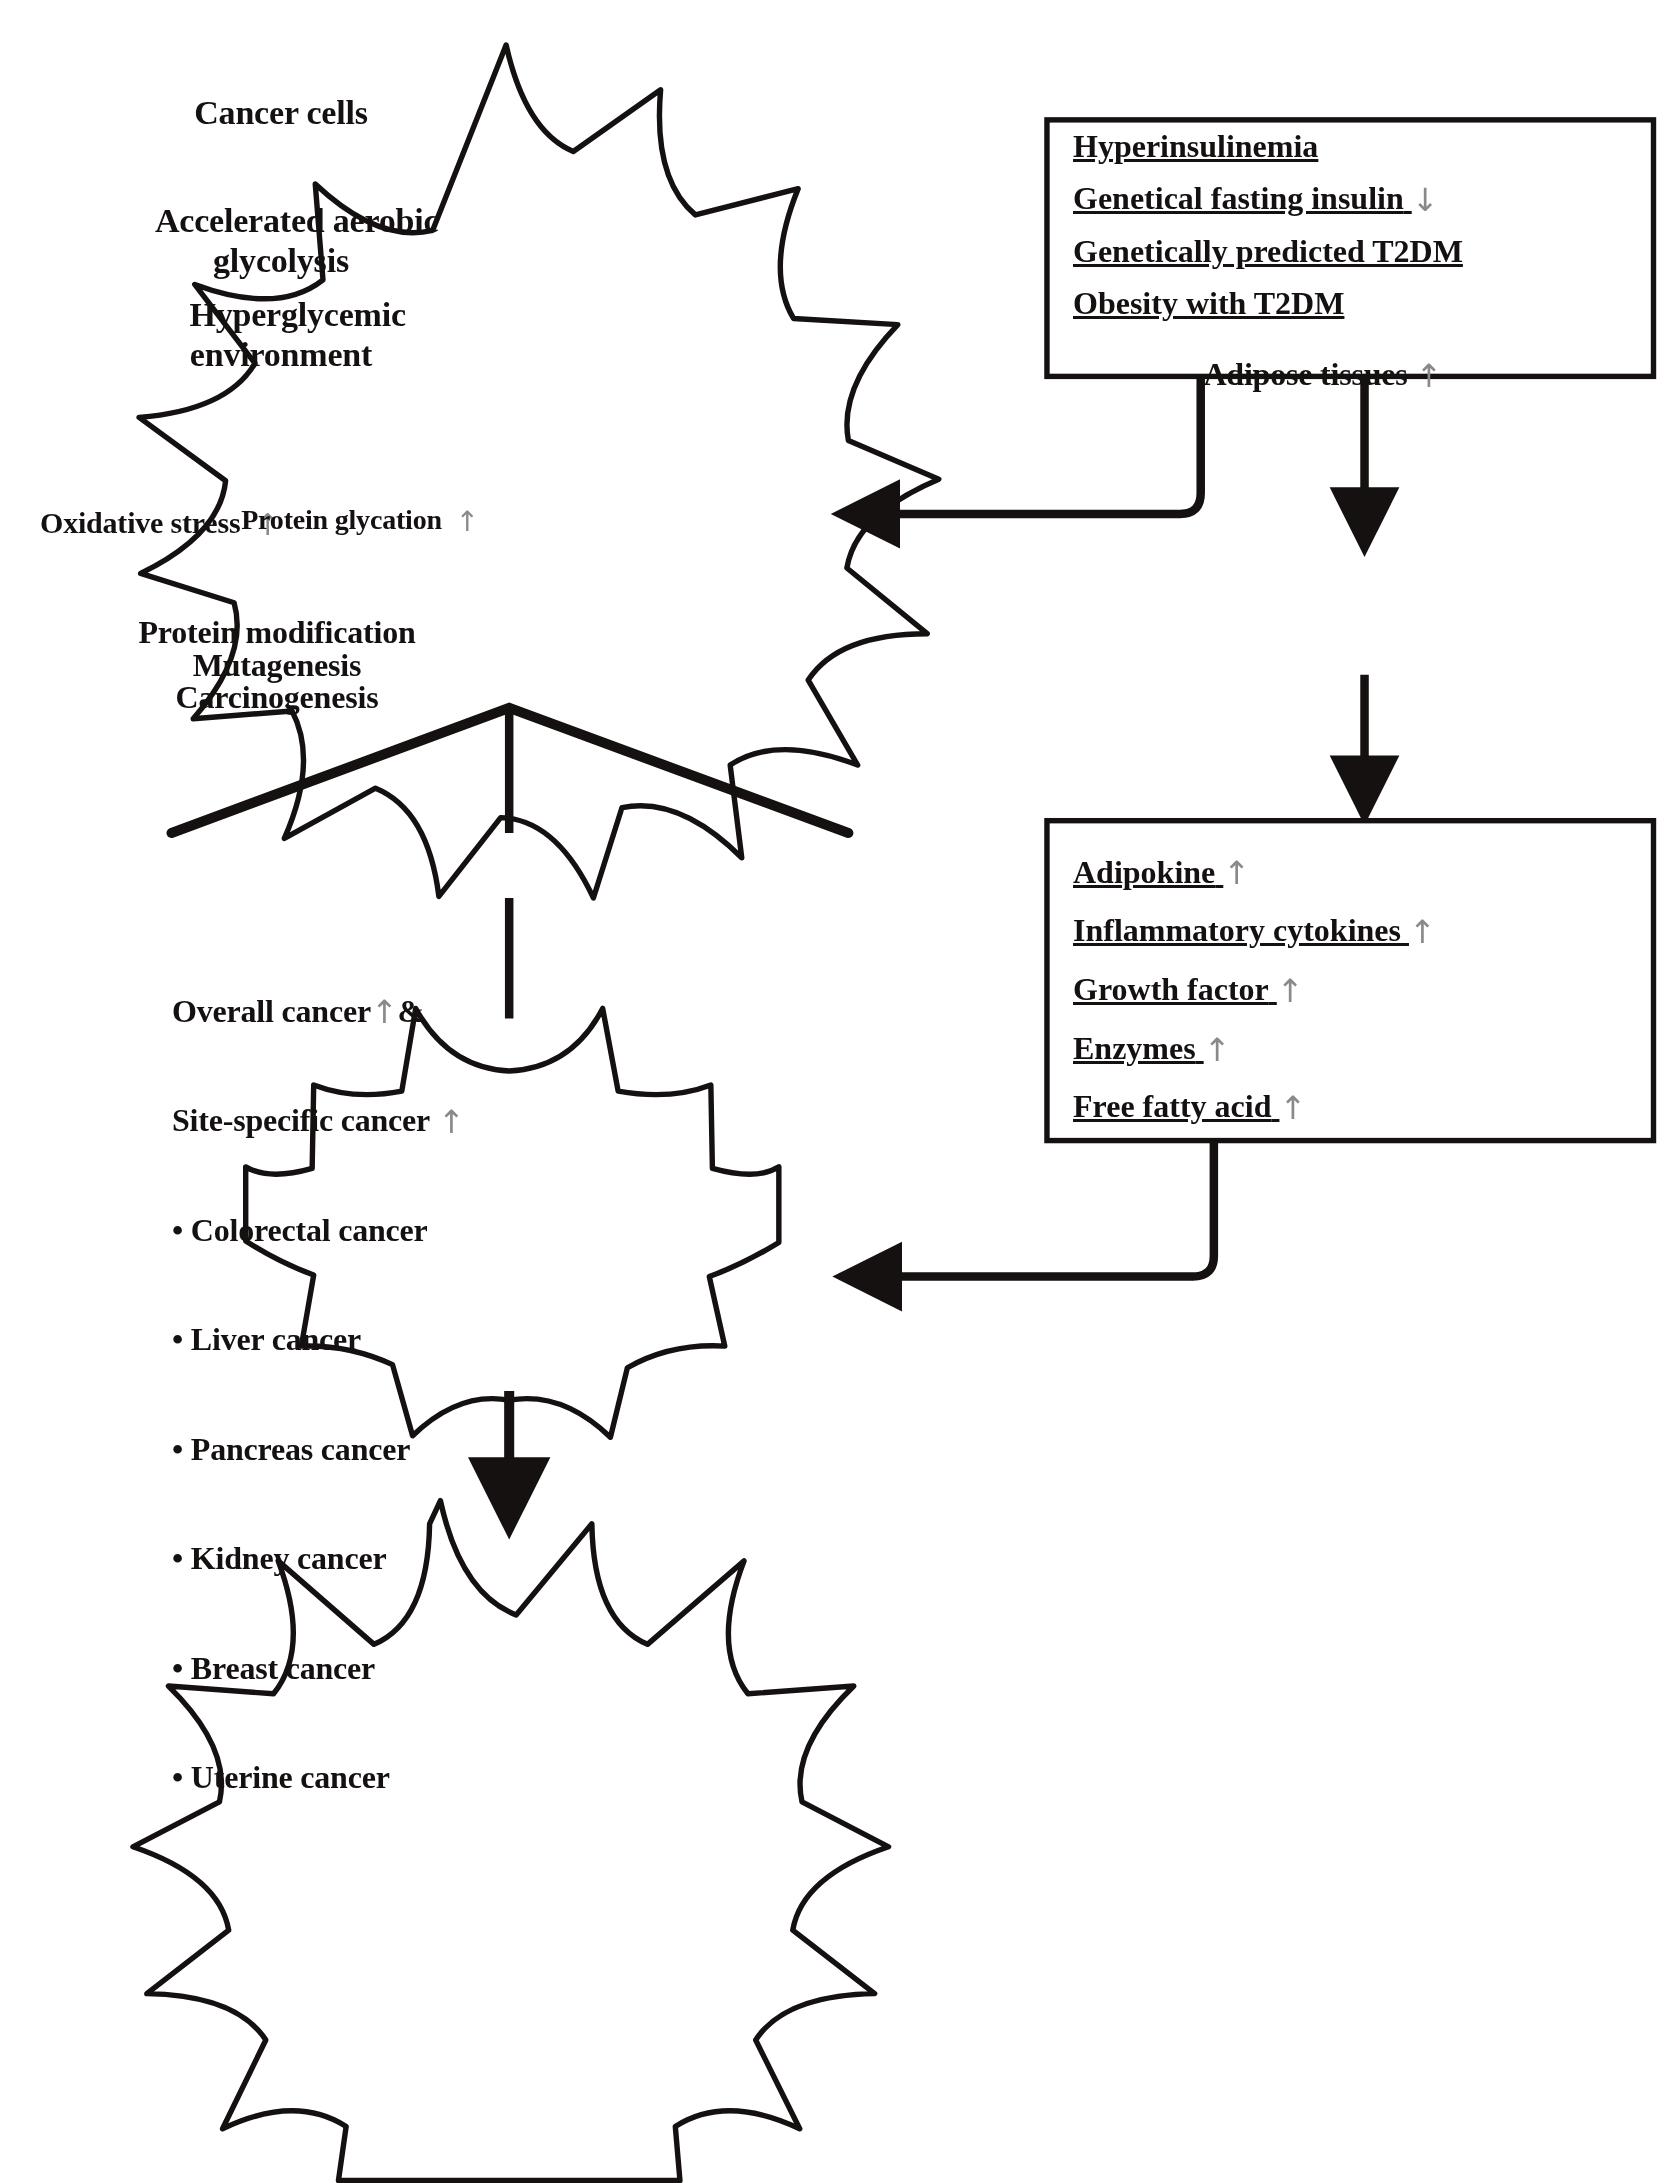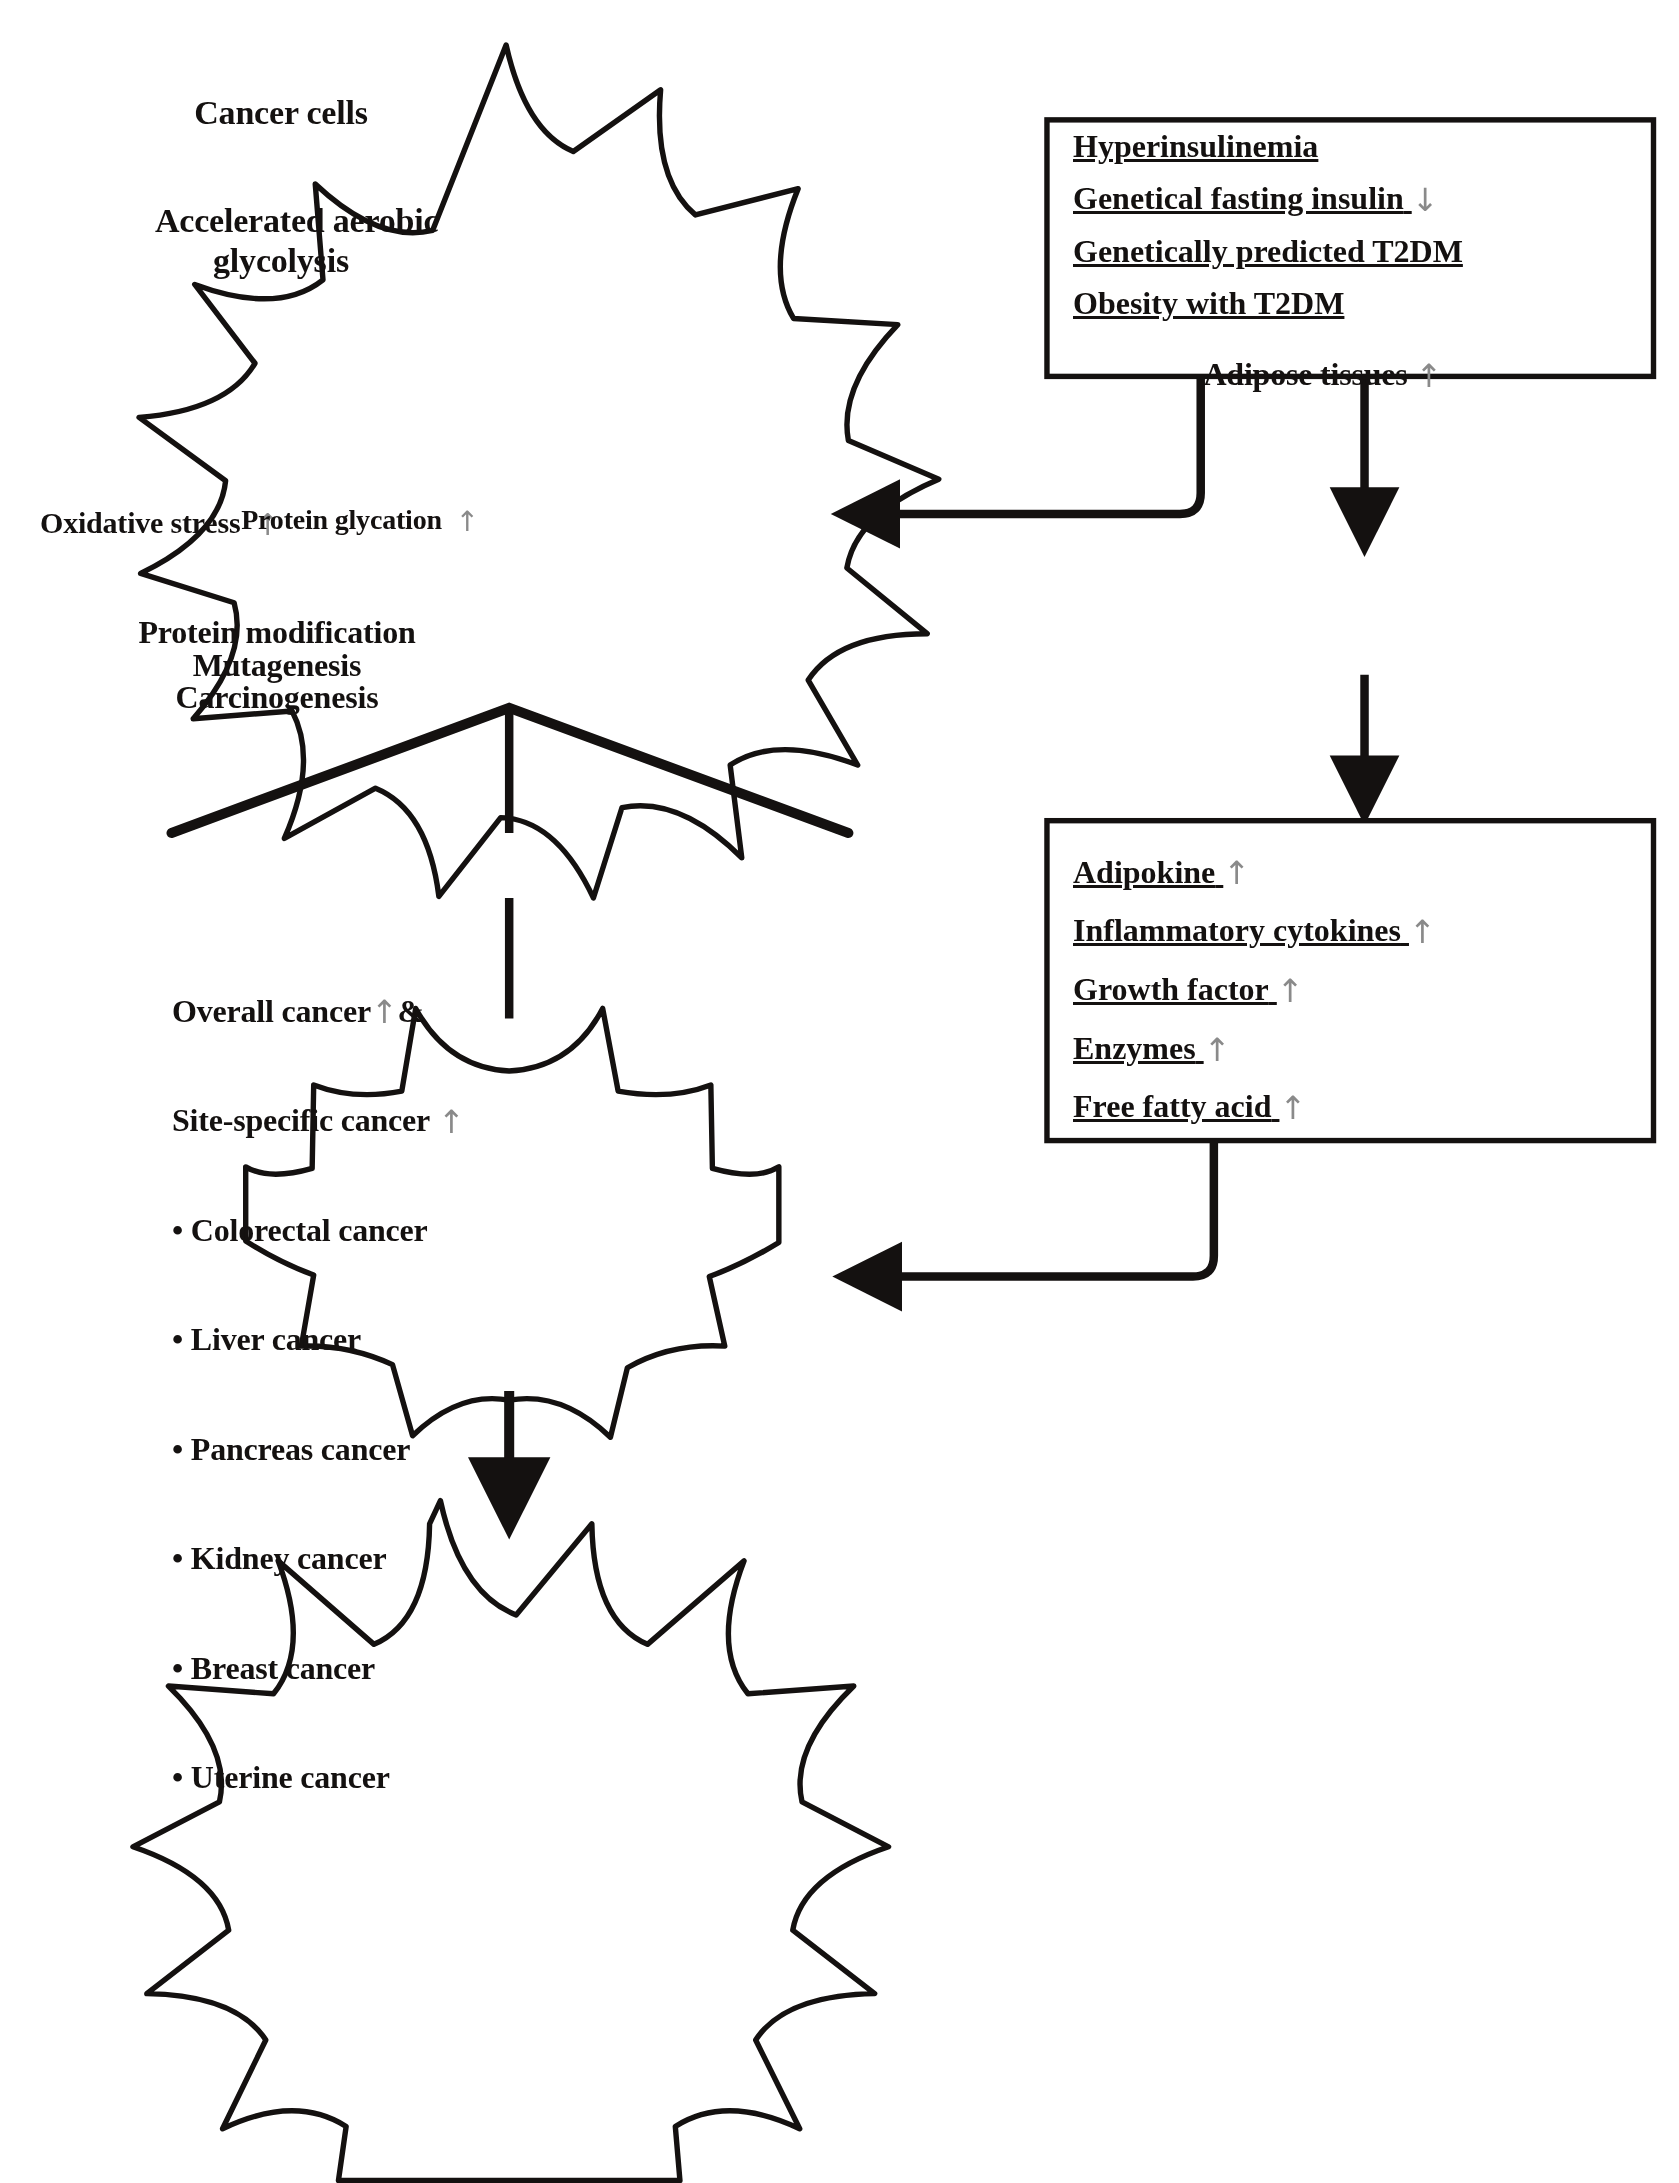--- a/index.html
+++ b/index.html
@@ -157,20 +157,24 @@
          Q 300 2262 218 2182    L 354 2192
          Q 402 2132 360 2020    L 484 2128
          Q 554 2098 556 1972   Z"></path>
   </svg>
 
   <div class="txt ctr" id="sb1-l1">Cancer cells</div>
   <div class="txt ctr" id="sb1-l2">
     <span style="white-space:pre-line">Accelerated aerobic
 glycolysis</span>
   </div>
+  <div class="txt ctr" id="sb1-l3">
+    <span style="white-space:pre-line">Hyperglycemic
+environment</span>
+  </div>
 
   <div id="box1">
     <div class="boxline" style="top:7.7px">
       <span>Hyperinsulinemia</span><span class="dn"></span>
     </div>
     <div class="boxline" style="top:60px">
       <span>Genetical fasting insulin</span>&nbsp;<span class="dn">↓</span>
     </div>
     <div class="boxline" style="top:113px">
       <span>Genetically predicted T2DM</span><span class="dn"></span>

